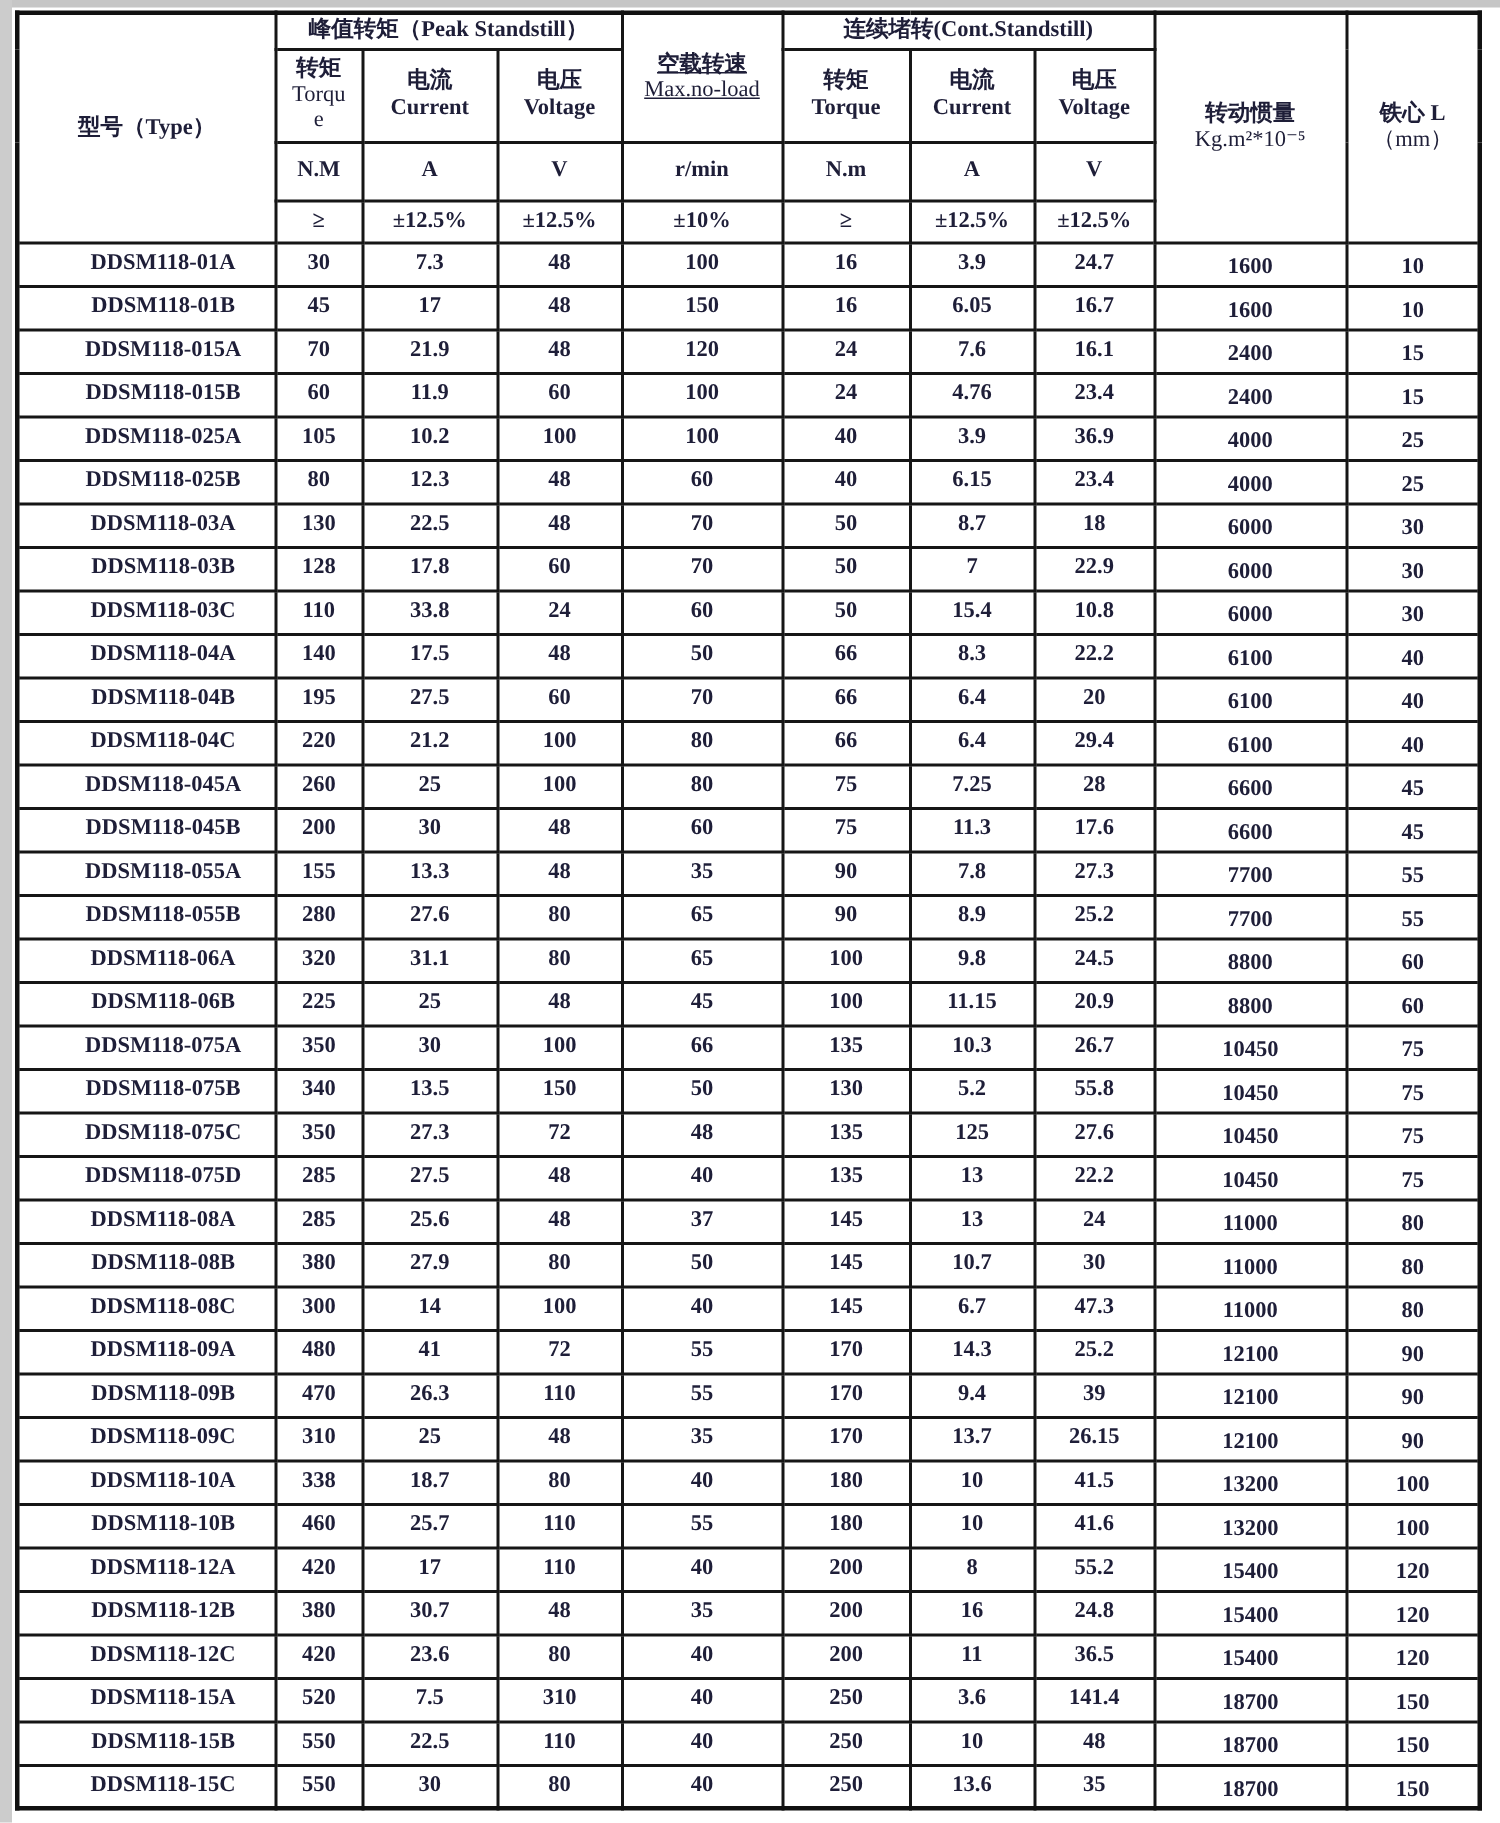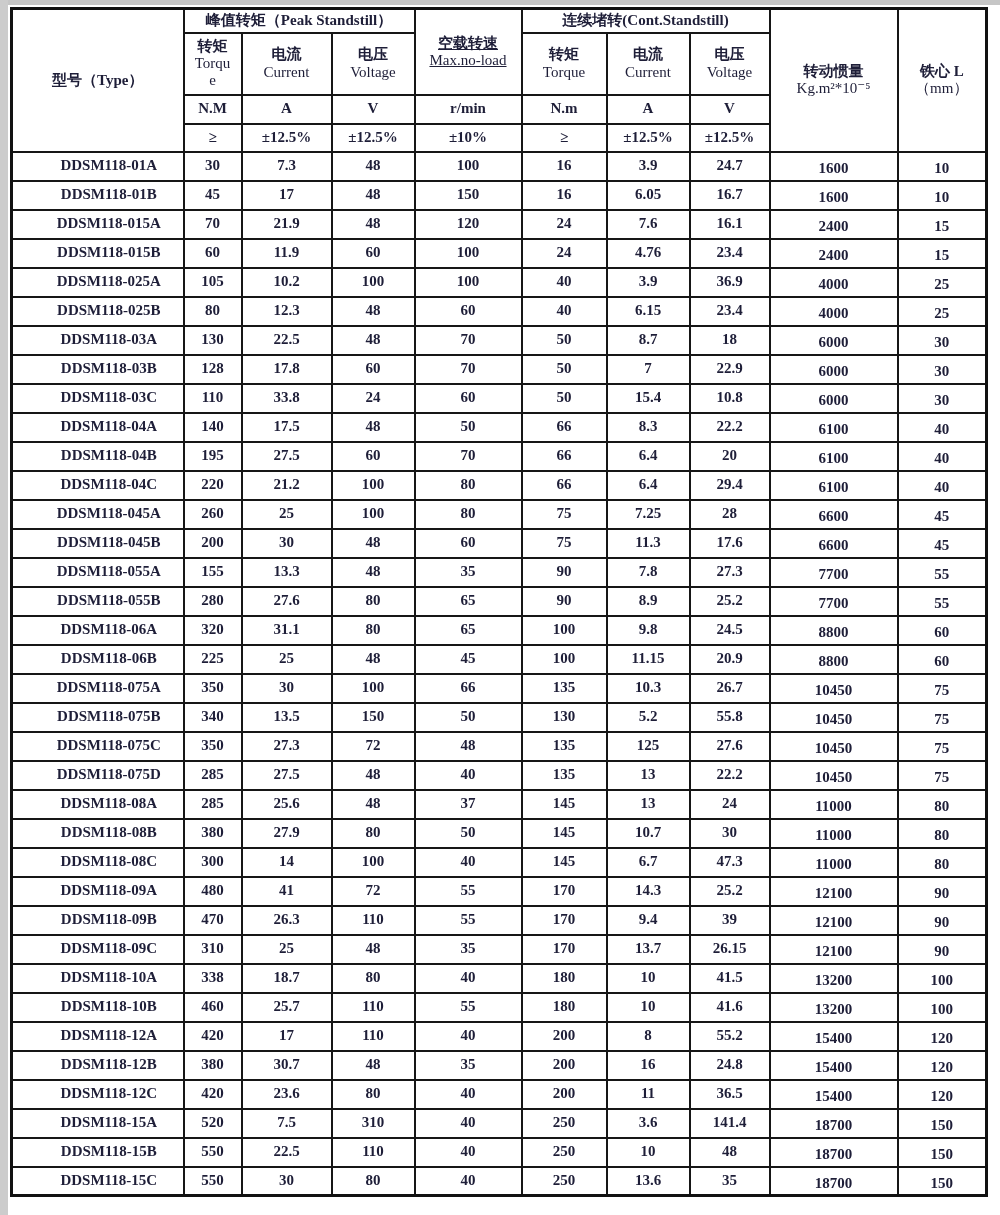--- a/index.html
+++ b/index.html
@@ -19,29 +19,29 @@
     border:2px solid #161616;
     text-align:center;vertical-align:middle;
     font-size:15px;line-height:1.15;
     padding:1px 2px;
     overflow:hidden;
   }
   .spec{border:3px solid #111;}
   thead th{font-weight:bold;}
   tr.h-group{height:24px;}
   tr.h-sub{height:62px;}
-  tr.h-unit{height:29px;}
+  tr.h-unit{height:39px;}
   tr.h-tol{height:28px;}
   tbody tr{height:29px;}
   tbody td{font-weight:bold;font-size:15px;}
   td.c-type,tbody td:first-child{text-align:center;padding-left:24px;}
   tbody td.c-tail{padding-top:6px;}
   .h-sub th{vertical-align:middle;}
   .cn{display:block;}
-  .en{display:block;font-weight:normal;}
+  .en{display:block;font-weight:bold;}
   th .cn{font-weight:bold;}
   .wrap-tight .en{display:inline-block;max-width:42px;word-break:break-all;font-weight:normal;}
   .group-title{font-weight:bold;}
   .tall-head .cn{font-weight:bold;}
   .tall-head .en{font-weight:normal;}
   .noload-cell{vertical-align:top;padding-top:2px;text-decoration:underline;}
   .tol-cell{font-weight:bold;}
   .geq{font-size:17px;}
 </style>
 </head>

